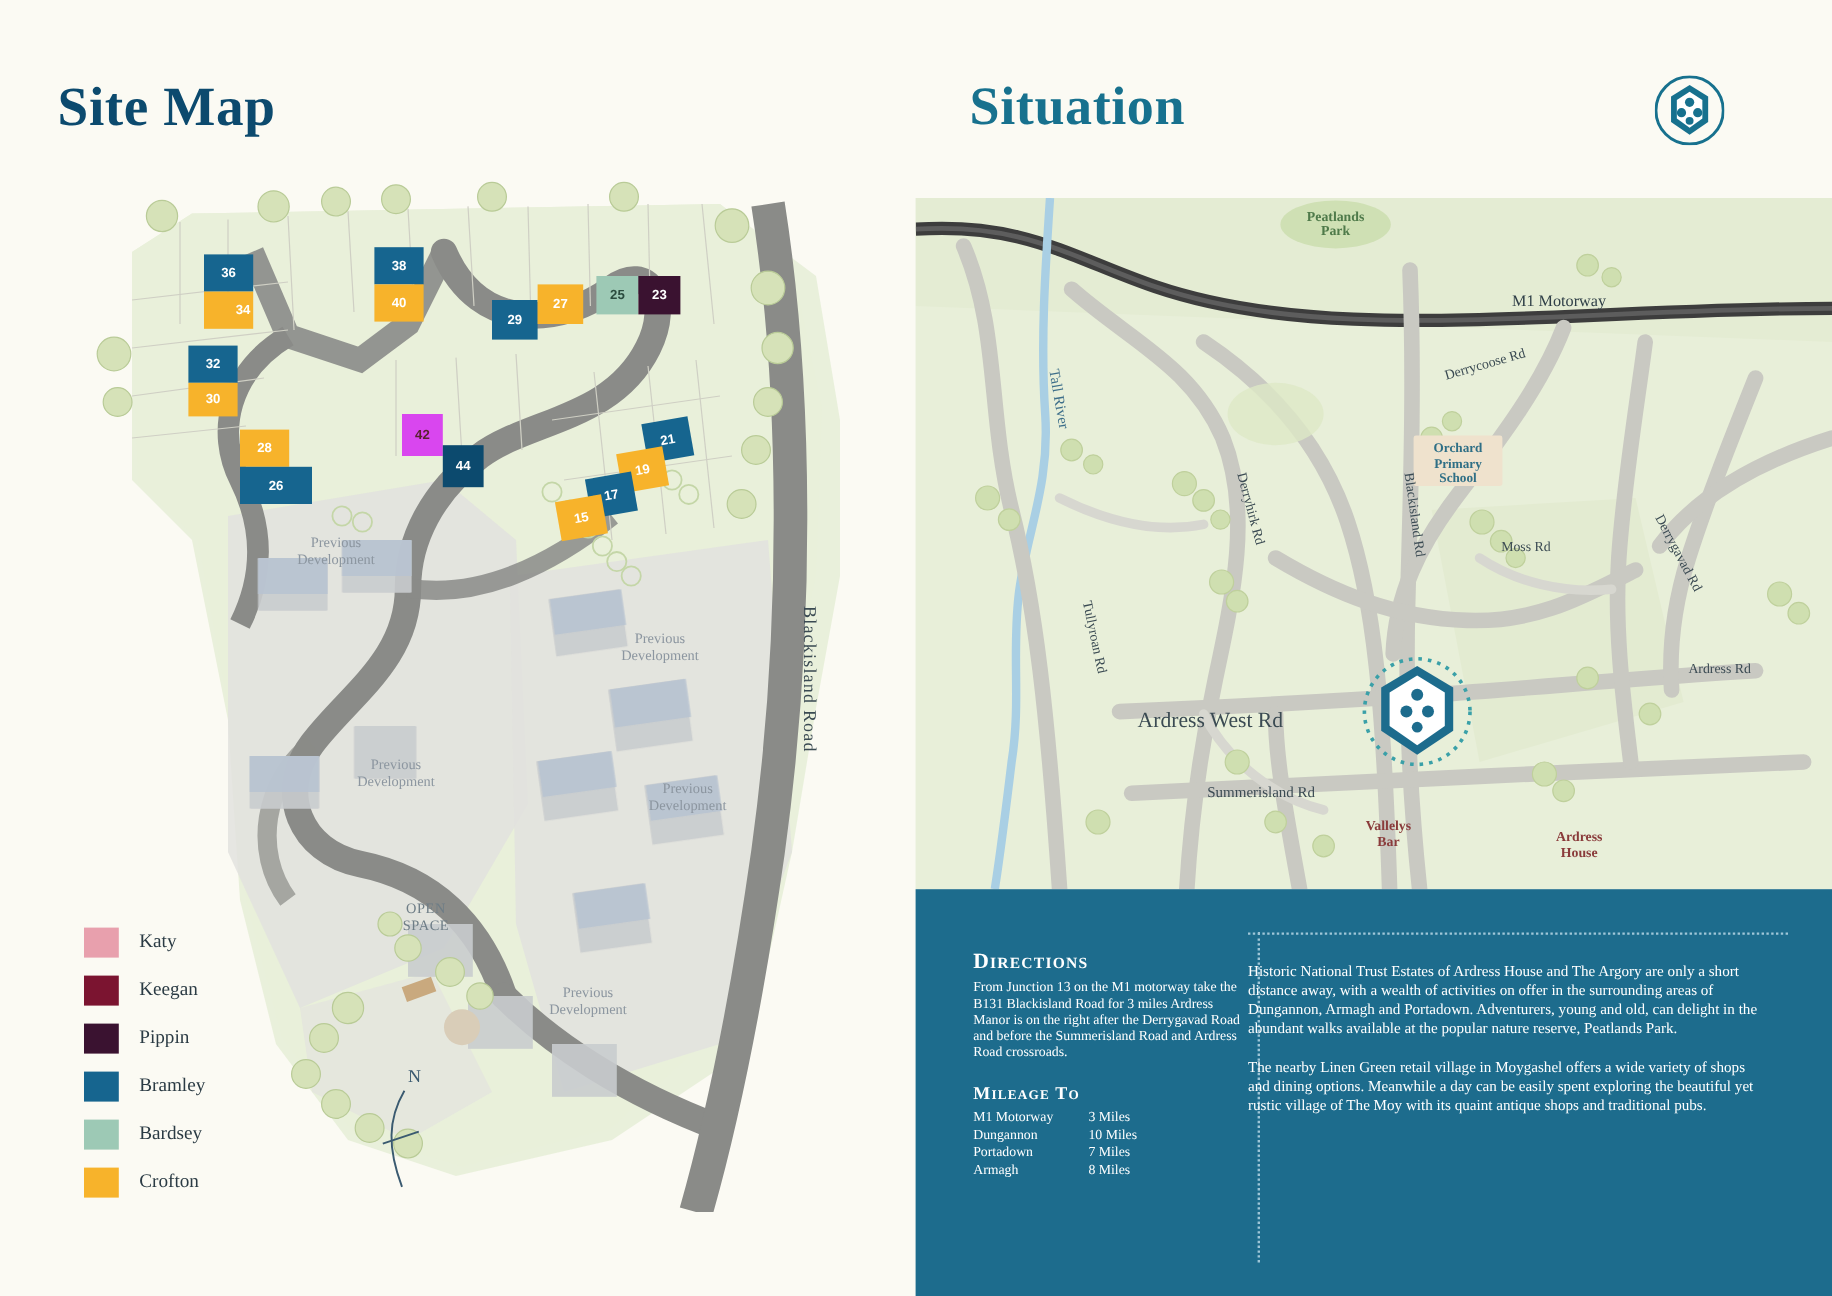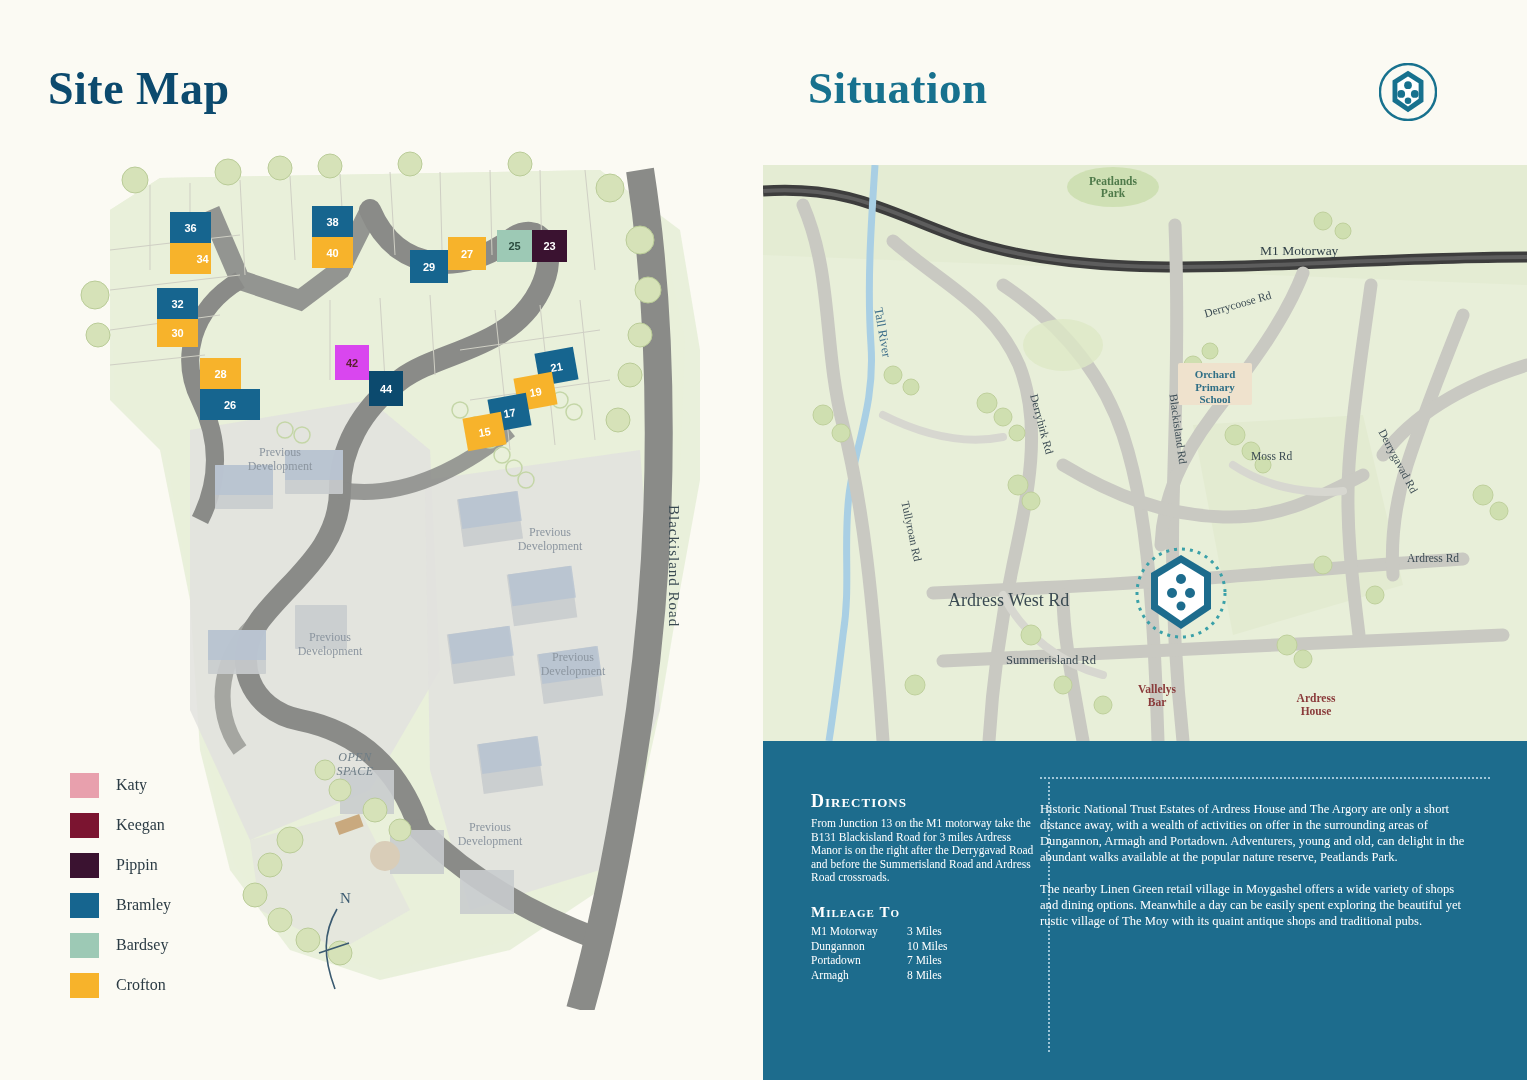--- a/index.html
+++ b/index.html
@@ -416,21 +416,21 @@
     <div class="plabel" style="left:185px;top:295px;width:110px;white-space:pre-line;">Previous
 Development</div>
     <div class="plabel" style="left:455px;top:375px;width:110px;white-space:pre-line;">Previous
 Development</div>
     <div class="plabel" style="left:235px;top:480px;width:110px;white-space:pre-line;">Previous
 Development</div>
     <div class="plabel" style="left:478px;top:500px;width:110px;white-space:pre-line;">Previous
 Development</div>
     <div class="plabel" style="left:395px;top:670px;width:110px;white-space:pre-line;">Previous
 Development</div>
-    <div class="plabel open" style="left:270px;top:600px;width:90px;white-space:pre-line;font-style:italic;">OPEN
+    <div class="plabel open" style="left:270px;top:600px;width:90px;white-space:pre-line;">OPEN
 SPACE</div>
 
     <div class="road-vert" style="left:625px;top:355px;">Blackisland Road</div>
 
     <div class="northmark" style="left:300px;top:740px;">N</div>
     <svg style="position:absolute;left:265px;top:755px;" width="60" height="90">
       <path d="M32,4 C18,28 18,52 30,84" stroke="#3a5a70" stroke-width="1.6" fill="none"></path>
       <path d="M14,48 L44,38" stroke="#3a5a70" stroke-width="1.6" fill="none"></path>
     </svg>
   </div>

